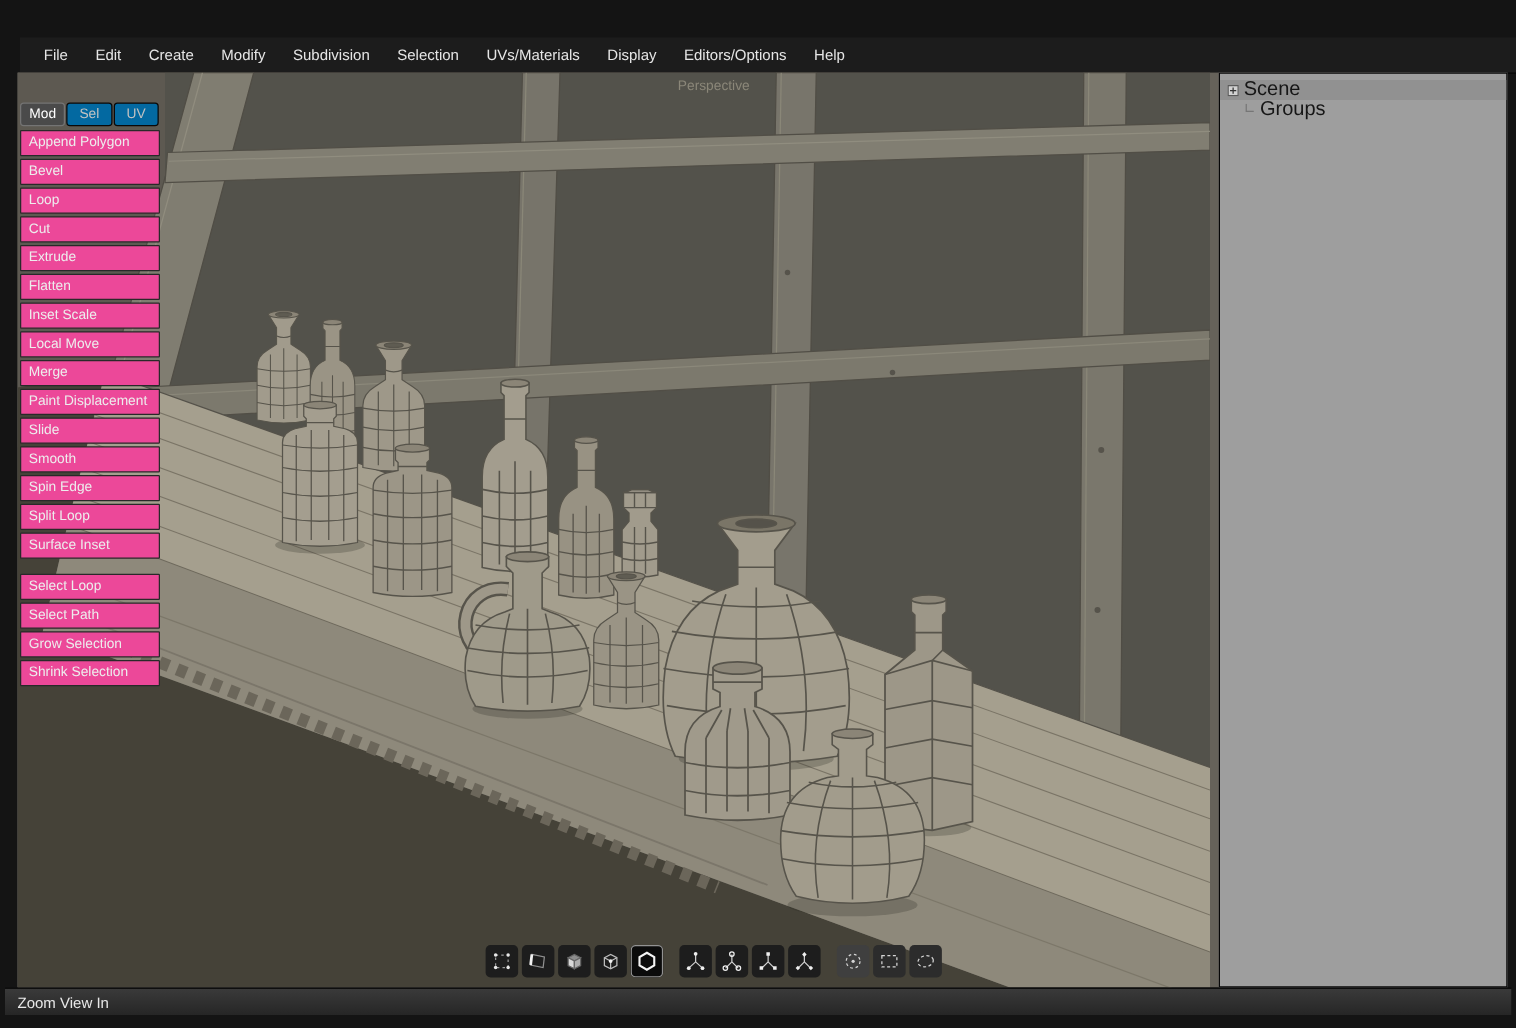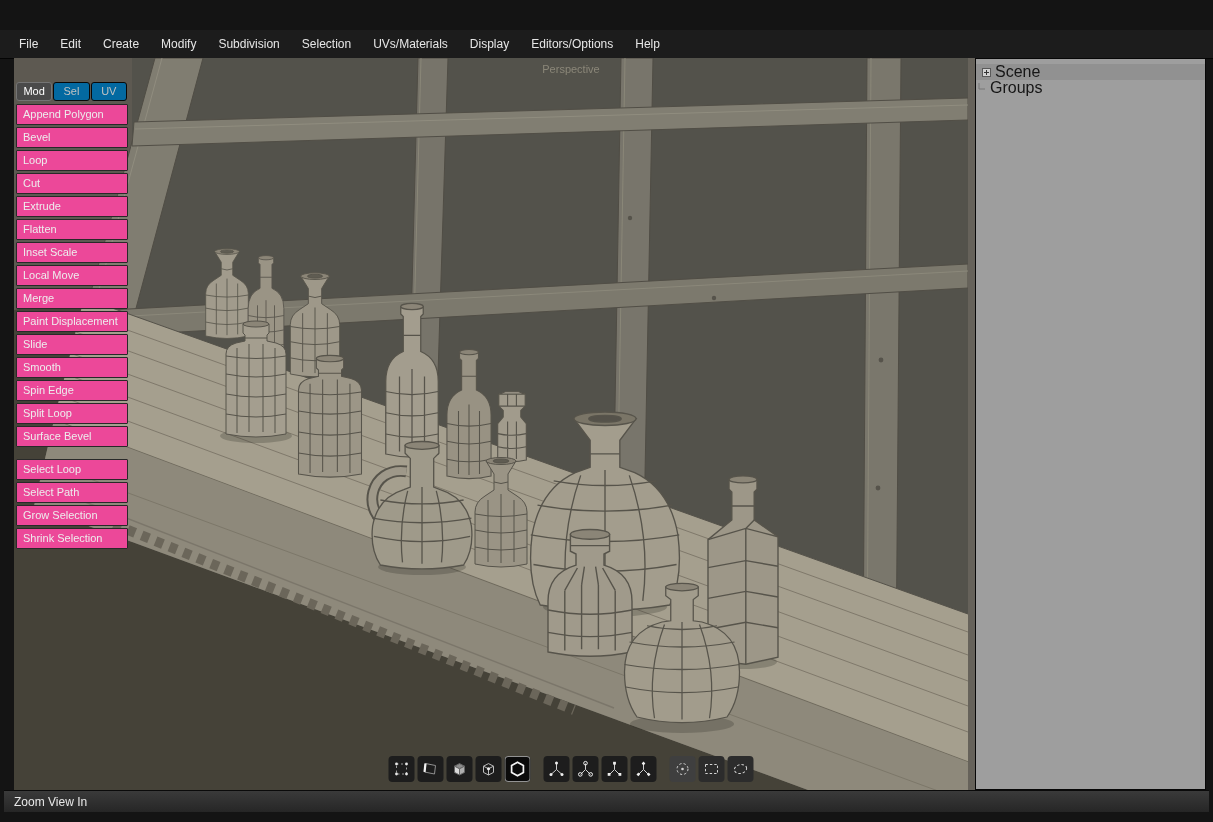--- a/index.html
+++ b/index.html
@@ -10,21 +10,21 @@
     background:linear-gradient(180deg,#555 0%,#2f2f2f 20%,#161616 55%,#060606 100%);}
   .app-icon{position:absolute;left:7px;top:7px;width:16px;height:16px;}
   .title-text{position:absolute;left:30px;top:8px;font-size:12px;color:#f1f1f1;text-shadow:0 1px 2px #000;}
   .win-controls{position:absolute;top:0;right:8px;display:flex;}
   .winbtn{width:29px;height:17px;display:flex;align-items:center;justify-content:center;
     background:linear-gradient(#a8a8a8,#5f5f5f 45%,#3c3c3c);border:1px solid #090909;border-top:none;}
   .winbtn.min{border-radius:0 0 0 3px;}
   .winbtn.close{width:44px;background:linear-gradient(#f09a85,#c23b28 45%,#8a1d0e);border-radius:0 0 3px 0;}
 
   
-  .menubar{position:absolute;top:30px;left:0;right:0;height:28px;background:#1c1c1c;
+  .menubar{position:absolute;top:30px;left:16px;right:0;height:28px;background:#1c1c1c;
     border-bottom:1px solid #040404;display:flex;align-items:center;padding-left:8px;}
   .menu-item{color:#e6e6e6;font-size:12px;padding:6px 11px;cursor:default;}
 
   
   .viewport{position:absolute;left:14px;top:58px;width:1114px;height:732px;background:#66625a;overflow:hidden;}
   .scene-svg{position:absolute;left:0;top:0;width:954px;height:732px;display:block;}
   .view-label{position:absolute;top:5px;left:50%;transform:translateX(-50%);color:#8b8779;font-size:11px;}
 
   
   .tool-panel{position:absolute;left:2px;top:24px;width:112px;}
@@ -46,21 +46,21 @@
   .vp-btn.liter{background:#3f3f3f;}
 
   
   .scene-editor{position:absolute;left:975px;top:58px;width:231px;height:732px;background:#9e9e9e;border:1px solid #070707;box-sizing:border-box;}
   .se-titlebar{height:17px;background:linear-gradient(#3e3e3e,#262626);border-bottom:1px solid #121212;position:relative;text-align:center;}
   .se-title{font-size:11px;color:#eaeaea;line-height:17px;}
   .se-controls{position:absolute;right:4px;top:3px;display:flex;gap:5px;align-items:center;}
   .se-body{padding-top:5px;}
   .tree-row{display:flex;align-items:center;height:16px;font-size:16px;color:#161616;gap:4px;}
   .row-scene{background:#919191;padding-left:6px;}
-  .row-groups{padding-left:2px;}
+  .row-groups{padding-left:20px;}
 
   
   .statusbar{position:absolute;left:4px;right:4px;top:790px;height:22px;
     background:linear-gradient(#3a3a3a,#262626);border-top:1px solid #0a0a0a;
     color:#e8e8e8;font-size:12px;line-height:22px;padding-left:10px;box-sizing:border-box;}
 </style>
 </head>
 <body>
 
 <div class="window">
@@ -252,21 +252,21 @@
       <div class="tool-btn">Extrude</div>
       <div class="tool-btn">Flatten</div>
       <div class="tool-btn">Inset Scale</div>
       <div class="tool-btn">Local Move</div>
       <div class="tool-btn">Merge</div>
       <div class="tool-btn">Paint Displacement</div>
       <div class="tool-btn">Slide</div>
       <div class="tool-btn">Smooth</div>
       <div class="tool-btn">Spin Edge</div>
       <div class="tool-btn">Split Loop</div>
-      <div class="tool-btn">Surface Bevel</div>
+      <div class="tool-btn">Surface Inset</div>
       <div class="tool-group-gap"></div>
       <div class="tool-btn">Select Loop</div>
       <div class="tool-btn">Select Path</div>
       <div class="tool-btn">Grow Selection</div>
       <div class="tool-btn">Shrink Selection</div>
     </div>
 
     <div class="vp-toolbar">
       <div class="vp-group">
         <div class="vp-btn">

